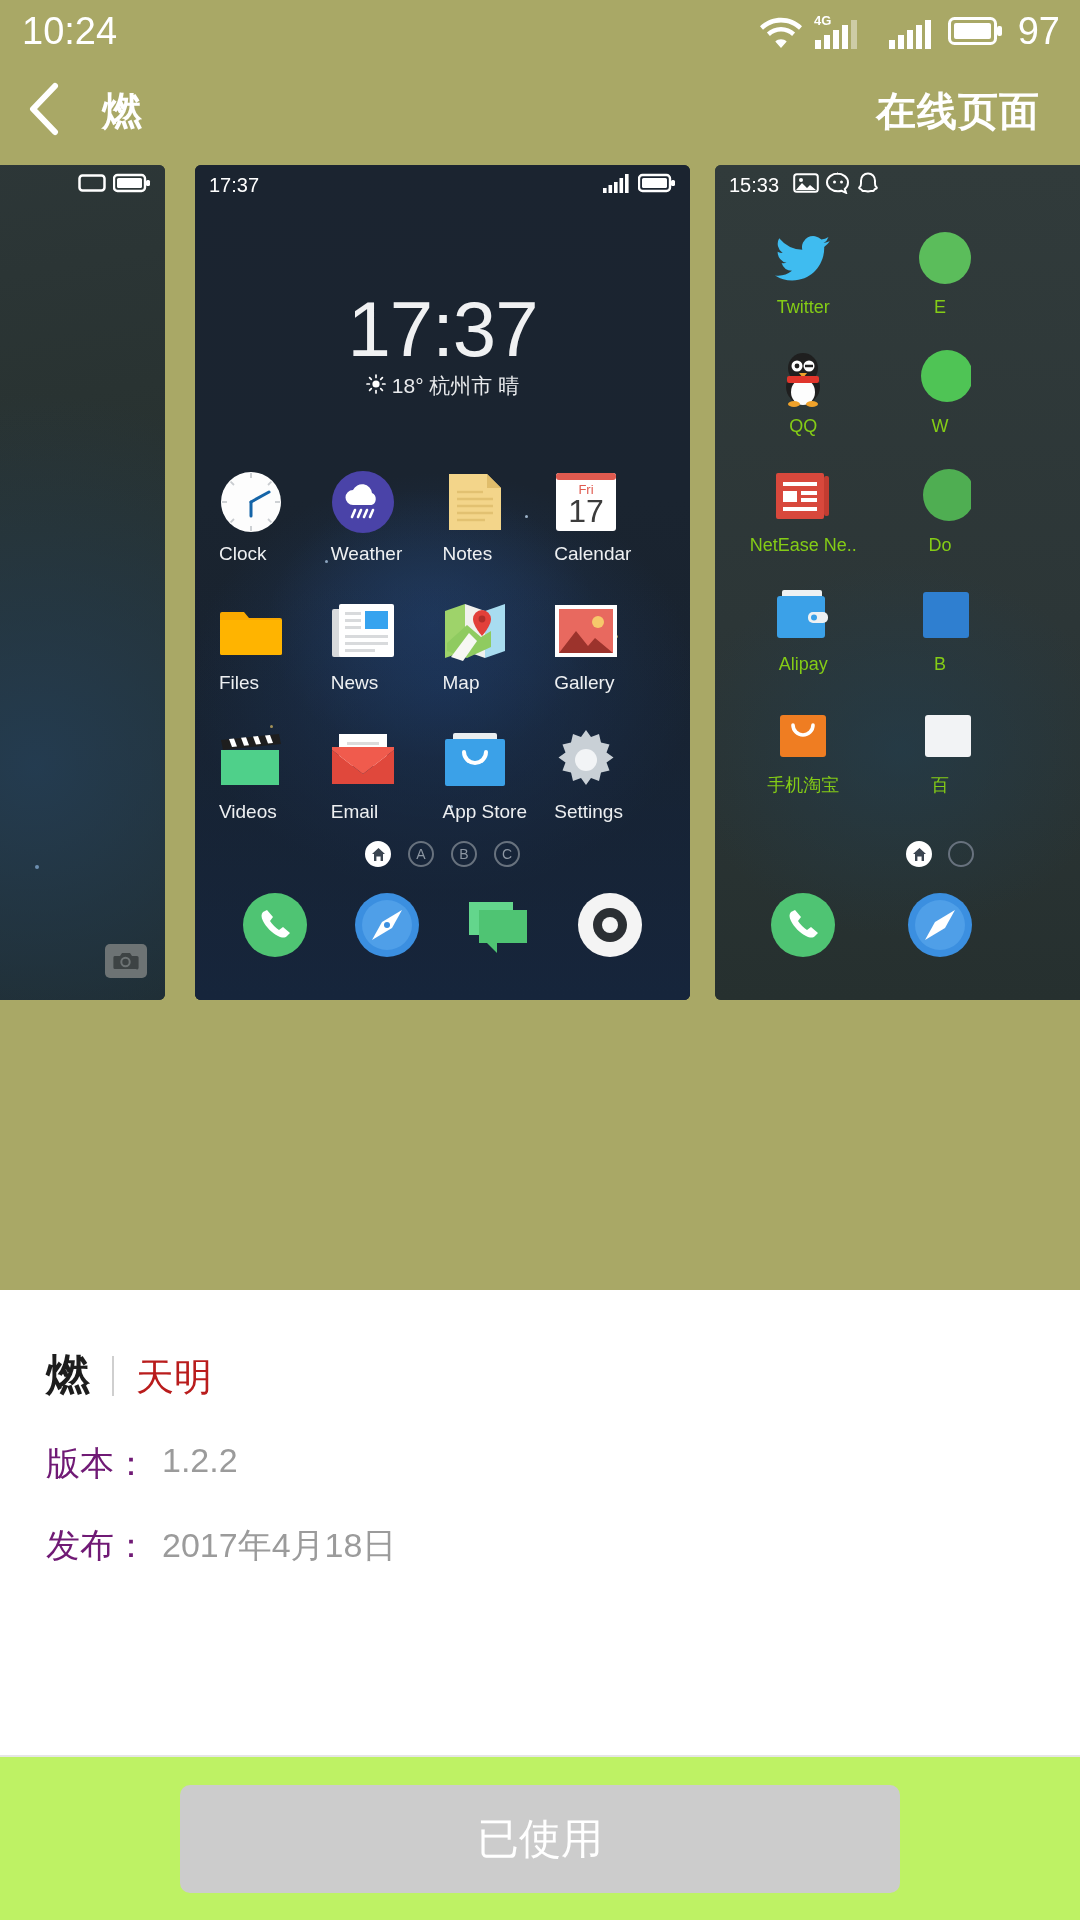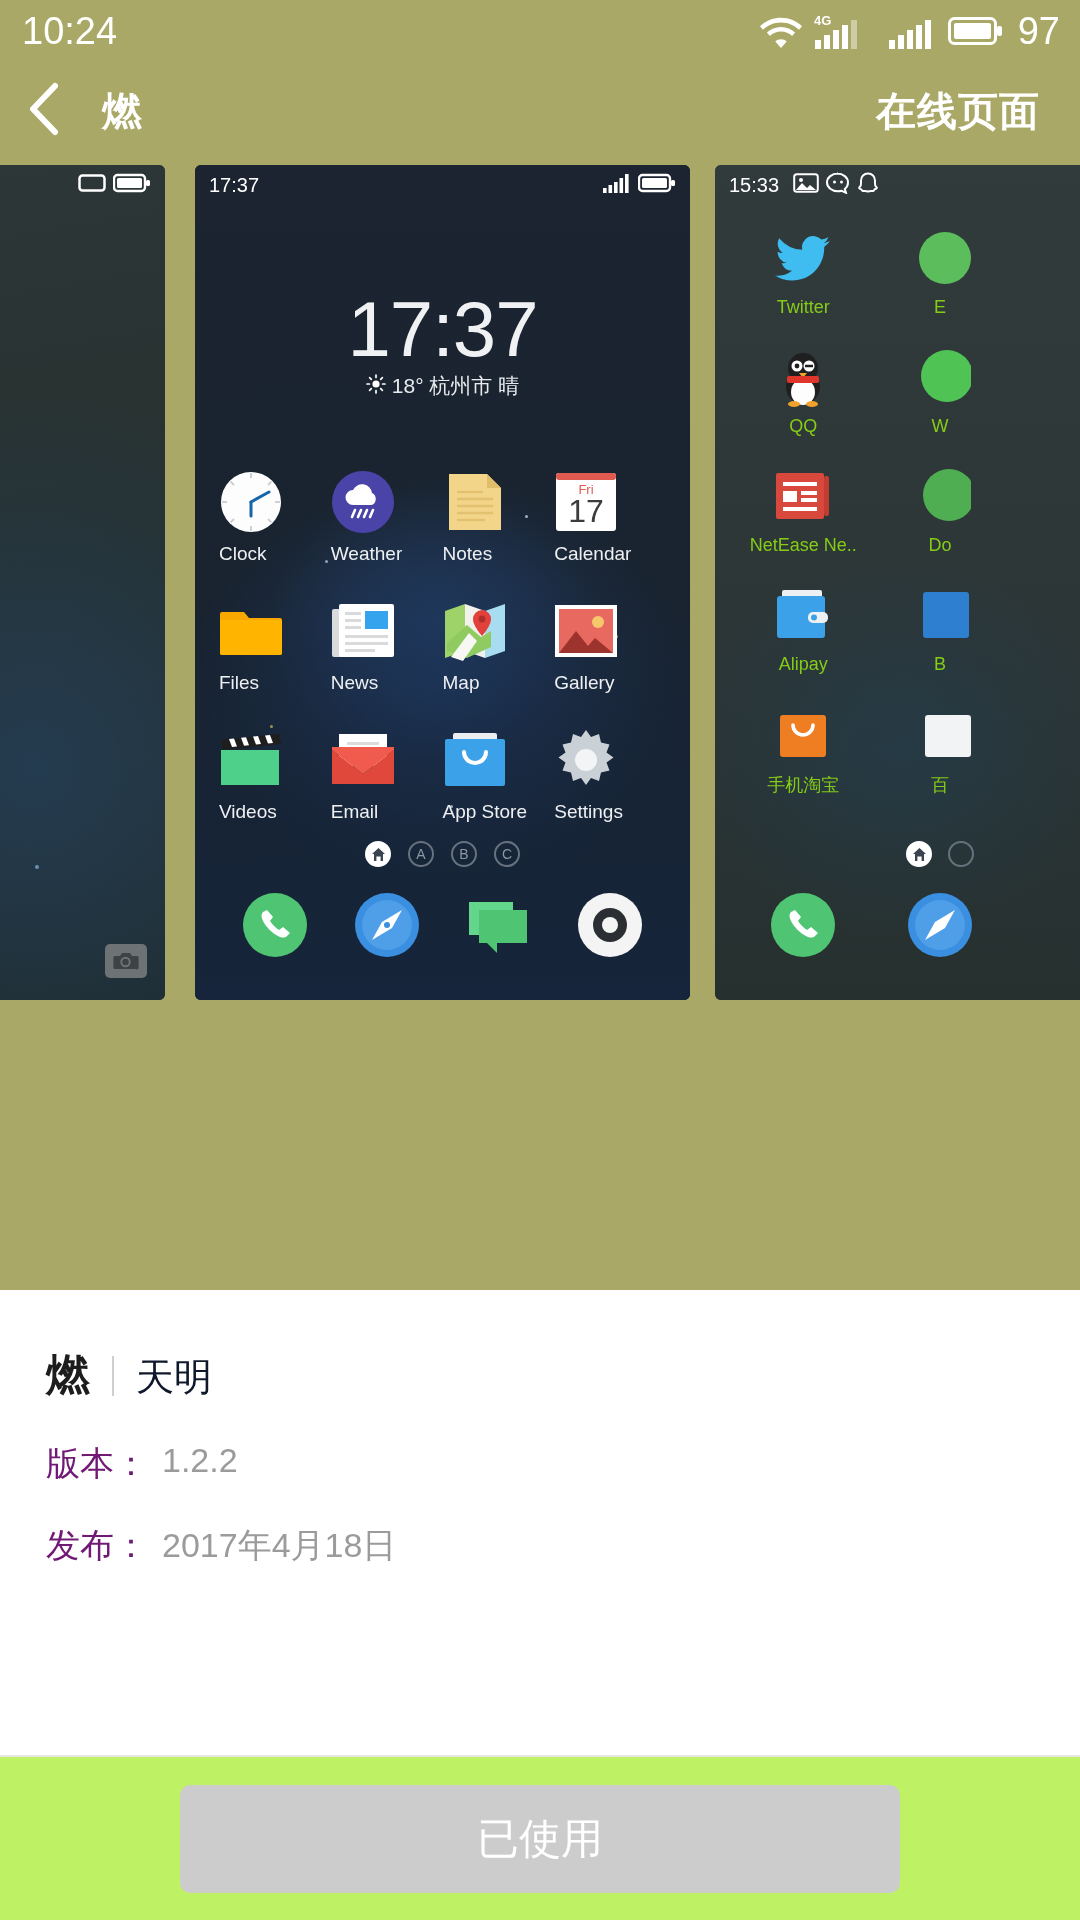--- a/index.html
+++ b/index.html
@@ -140,21 +140,21 @@
   }
 
   
   .infopanel{
     position:absolute; left:0; top:1290px; width:1080px; height:465px;
     background:#ffffff; padding:56px 46px 0 46px;
   }
   .title-row{ display:flex; align-items:baseline; }
   .t-name{ font-size:44px; font-weight:700; color:#1d1d1d; }
   .t-sep{ width:2px; height:40px; background:#cfcfcf; margin:0 22px; align-self:center;}
-  .t-author{ font-size:38px; color:#0f172a; }
+  .t-author{ font-size:38px; color:#b91c1c; }
   .meta-row{ margin-top:36px; font-size:34px; color:#9b9b9b; display:flex; }
   .meta-key{ color:#701a75; }
   .meta-val{ color:#9b9b9b; margin-left:14px;}
 
   
   .divider{
     position:absolute; left:0; top:1755px; width:1080px; height:2px; background:#e6e6e6;
   }
   .bottombar{
     position:absolute; left:0; top:1757px; width:1080px; height:163px;

